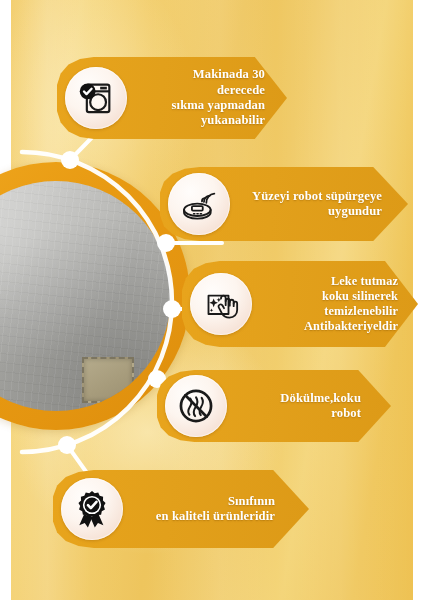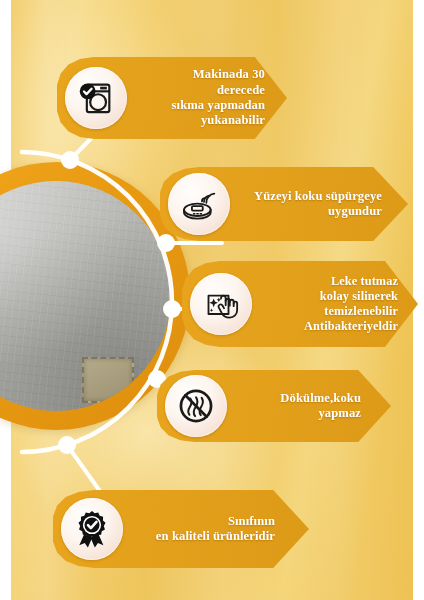--- a/index.html
+++ b/index.html
@@ -170,21 +170,21 @@
     text-shadow: 0 1px 1.5px rgba(130,82,0,0.42);
     letter-spacing: 0.1px;
     white-space: pre-line;
   }
 
   
   #badge-1 { left: 57px;  top: 57px;  width: 230px; height: 82px; }
   #badge-2 { left: 160px; top: 167px; width: 248px; height: 74px; }
   #badge-3 { left: 182px; top: 261px; width: 236px; height: 86px; }
   #badge-4 { left: 157px; top: 370px; width: 234px; height: 72px; }
-  #badge-5 { left: 53px;  top: 470px; width: 256px; height: 78px; margin-top: 20px; }
+  #badge-5 { left: 53px;  top: 470px; width: 256px; height: 78px; }
 
   #badge-1 .badge-text { font-size: 12.6px; }
   #badge-2 .badge-text { font-size: 12.6px; padding-right: 26px; }
   #badge-3 .badge-text { font-size: 12.3px; padding-right: 20px; }
   #badge-4 .badge-text { font-size: 12.6px; padding-right: 30px; }
   #badge-5 .badge-text { font-size: 12.6px; padding-right: 34px; }
 </style>
 </head>
 <body>
 
@@ -247,21 +247,21 @@
           <rect x="15.5" y="26.5" width="13" height="5.4" rx="1.3"></rect>
           <line x1="17.5" y1="35.6" x2="19" y2="35.6" stroke-width="1.8"></line>
           <line x1="21.5" y1="35.6" x2="23" y2="35.6" stroke-width="1.8"></line>
           <line x1="25.5" y1="35.6" x2="27" y2="35.6" stroke-width="1.8"></line>
           <path d="M30 21.5 a7 7 0 0 1 6.6 -7.4"></path>
           <path d="M32.8 22.6 a10.6 10.6 0 0 1 9.6 -11"></path>
           <path d="M27.6 20.8 a3.6 3.6 0 0 1 3.2 -3.8"></path>
         </g>
       </svg>
     </div>
-    <div class="badge-text">Yüzeyi koku süpürgeye
+    <div class="badge-text">Yüzeyi robot süpürgeye
 uygundur</div>
   </div>
 
   <div class="badge" id="badge-3">
     <div class="badge-icon">
       <svg width="40" height="40" viewBox="0 0 48 48">
         <g fill="none" stroke="#1a1a1a" stroke-width="2.2" stroke-linejoin="round" stroke-linecap="round">
           <path d="M9 14 h24 v22 h-24 z"></path>
           <path d="M24 17.5 c0 -2.4 1.6 -3.6 3 -3.6 c1.4 0 2.6 1.1 2.6 3.1 v8.4"></path>
           <path d="M29.6 20.6 c0 -1.9 1.2 -2.9 2.5 -2.9 c1.3 0 2.4 1 2.4 2.9 v5.4"></path>
@@ -269,39 +269,39 @@
           <path d="M39.2 23.6 c0 -1.6 1.1 -2.4 2.2 -2.4 c1.1 0 2 0.9 2 2.4 v7.6 c0 5.2 -3.6 9.1 -9.2 9.1 c-4.7 0 -7.6 -2.1 -9.3 -5.4 l-3.6 -6.8 c-0.7 -1.4 0 -3 1.5 -3.5 c1.2 -0.4 2.4 0.1 3 1.2 l1.8 3.2"></path>
         </g>
         <g fill="#1a1a1a">
           <path d="M15.2 17.4 l1.5 3.7 l3.7 1.5 l-3.7 1.5 l-1.5 3.7 l-1.5 -3.7 l-3.7 -1.5 l3.7 -1.5 z"></path>
           <path d="M21.4 16.2 l0.8 2 l2 0.8 l-2 0.8 l-0.8 2 l-0.8 -2 l-2 -0.8 l2 -0.8 z"></path>
           <path d="M12.6 29.4 l0.6 1.5 l1.5 0.6 l-1.5 0.6 l-0.6 1.5 l-0.6 -1.5 l-1.5 -0.6 l1.5 -0.6 z"></path>
         </g>
       </svg>
     </div>
     <div class="badge-text">Leke tutmaz
-kolay silinerek
+koku silinerek
 temizlenebilir
 Antibakteriyeldir</div>
   </div>
 
   <div class="badge" id="badge-4">
     <div class="badge-icon">
       <svg width="42" height="42" viewBox="0 0 48 48">
         <g fill="none" stroke="#1a1a1a" stroke-linecap="round">
           <path d="M16.5 34 c-3 -3.5 -1 -6.6 0.6 -9.2 c1.9 -3 2.6 -5.8 0.4 -9.4" stroke-width="2.3"></path>
           <path d="M23 35.5 c-3.4 -4 -1.2 -7.6 0.7 -10.6 c2.2 -3.4 3 -6.7 0.4 -10.8" stroke-width="2.3"></path>
           <path d="M29.5 34.4 c-3.1 -3.7 -1.1 -7 0.6 -9.8 c2 -3.1 2.7 -6.1 0.4 -9.9" stroke-width="2.3"></path>
           <circle cx="24" cy="24" r="17.2" stroke-width="3.1"></circle>
           <line x1="11.8" y1="11.8" x2="36.2" y2="36.2" stroke-width="3.1"></line>
         </g>
       </svg>
     </div>
     <div class="badge-text">Dökülme,koku
-yapmaz</div>
+robot</div>
   </div>
 
   <div class="badge" id="badge-5">
     <div class="badge-icon">
       <svg width="42" height="42" viewBox="0 0 48 48">
         <g fill="#111111">
           <path d="M15 30 l-5.5 12.5 l6.2 -2.4 l3.6 5 l5.1 -11.6 z"></path>
           <path d="M31.5 30 l5.5 12.5 l-6.2 -2.4 l-3.6 5 l-5.1 -11.6 z"></path>
         </g>
         <path fill="#111111" d="M24 3.4

